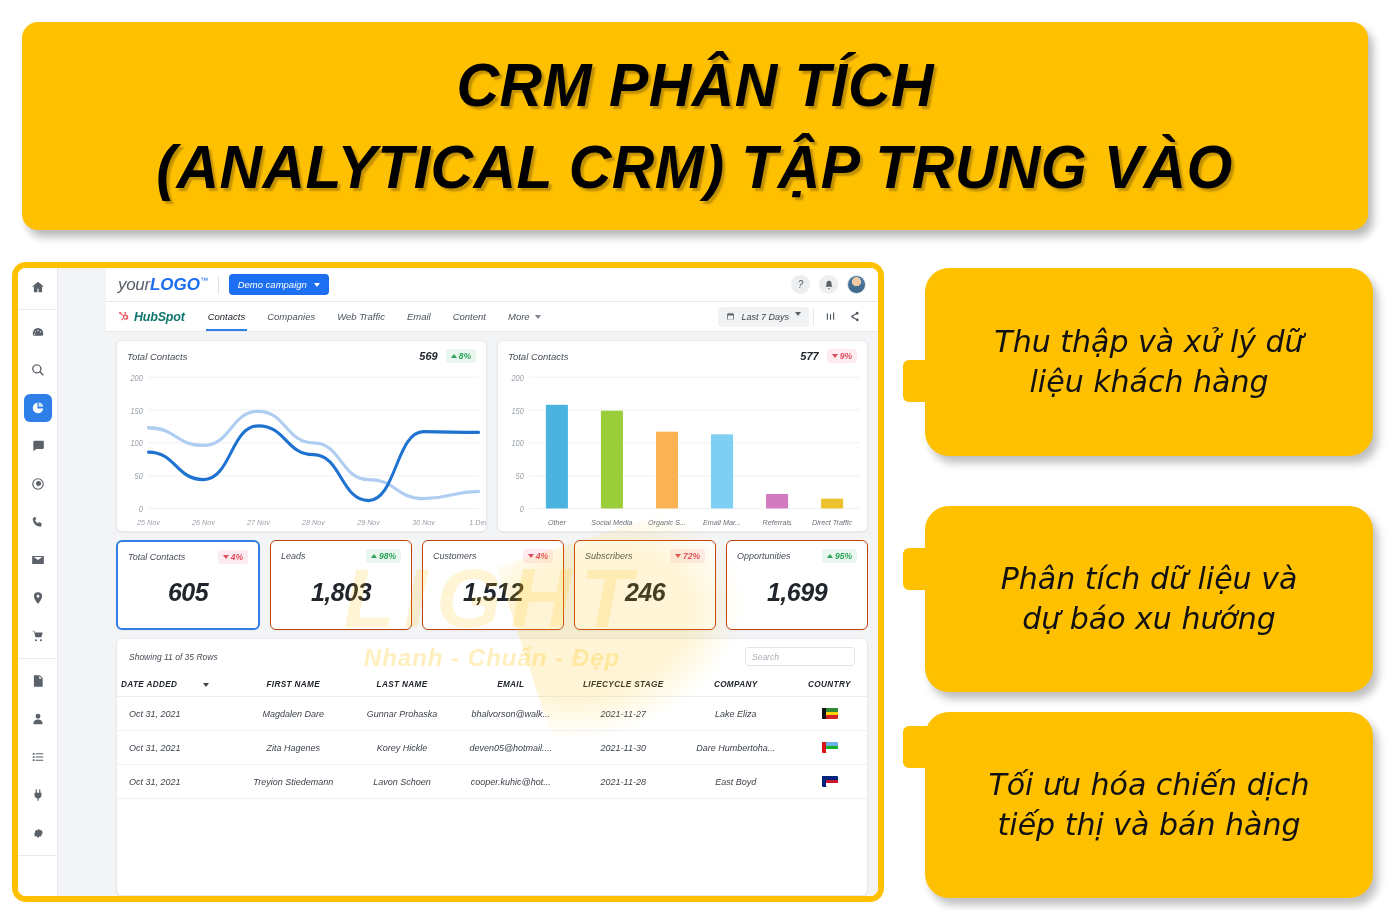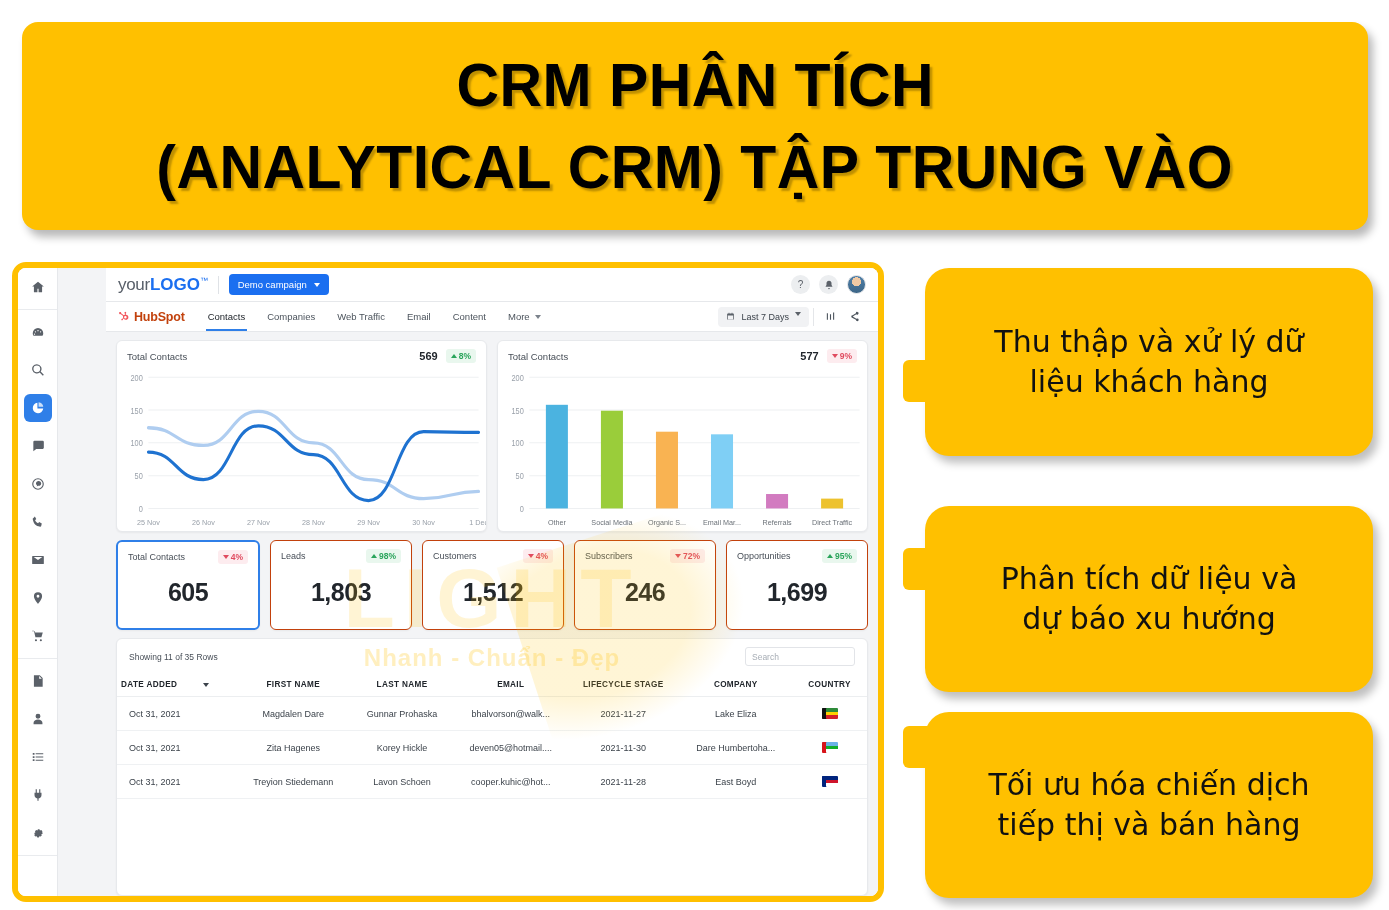--- a/index.html
+++ b/index.html
@@ -2,21 +2,21 @@
 <html><head>
 <meta charset="utf-8">
 <style>
   * { box-sizing: border-box; margin: 0; padding: 0; }
   html, body {
     width: 1389px; height: 910px;
     background: #ffffff;
     font-family: "Liberation Sans", sans-serif;
     overflow: hidden;
   }
-  #root { position: relative; width: 1172px; height: 910px; }
+  #root { position: relative; width: 1172px; height: 910px; font-style: italic; }
 
   
   .title-banner {
     position: absolute;
     left: 22px; top: 22px;
     width: 1346px; height: 208px;
     background: #FFC000;
     border-radius: 16px;
     box-shadow: 5px 7px 9px rgba(0,0,0,0.28);
     display: flex; align-items: center; justify-content: center;
@@ -112,21 +112,21 @@
   }
 
   .navbar {
     height: 30px; background:#fff;
     border-bottom:1px solid #e6e8eb;
     display:flex; align-items:center; padding: 0 12px;
     flex: 0 0 30px;
   }
   .hs-logo { display:flex; align-items:center; gap:5px; margin-right: 12px;}
   .hs-mark svg { width:11px; height:11px; }
-  .hs-name { font-size: 12.5px; font-weight:700; color:#c2410c; letter-spacing:-0.2px;}
+  .hs-name { font-size: 12.5px; font-weight:700; color:#0f766e; letter-spacing:-0.2px;}
   .nav-tabs { display:flex; align-items:center; gap: 0; height:100%; }
   .nav-tab {
     font-size: 9.5px; color:#4c545d; padding: 0 11px;
     height:100%; display:flex;align-items:center;
     position:relative; white-space:nowrap;
   }
   .nav-tab.active { color:#21262c; }
   .nav-tab.active::after {
     content:''; position:absolute; left:9px; right:9px; bottom:0; height:2px; background:#2f7fe8;
   }

